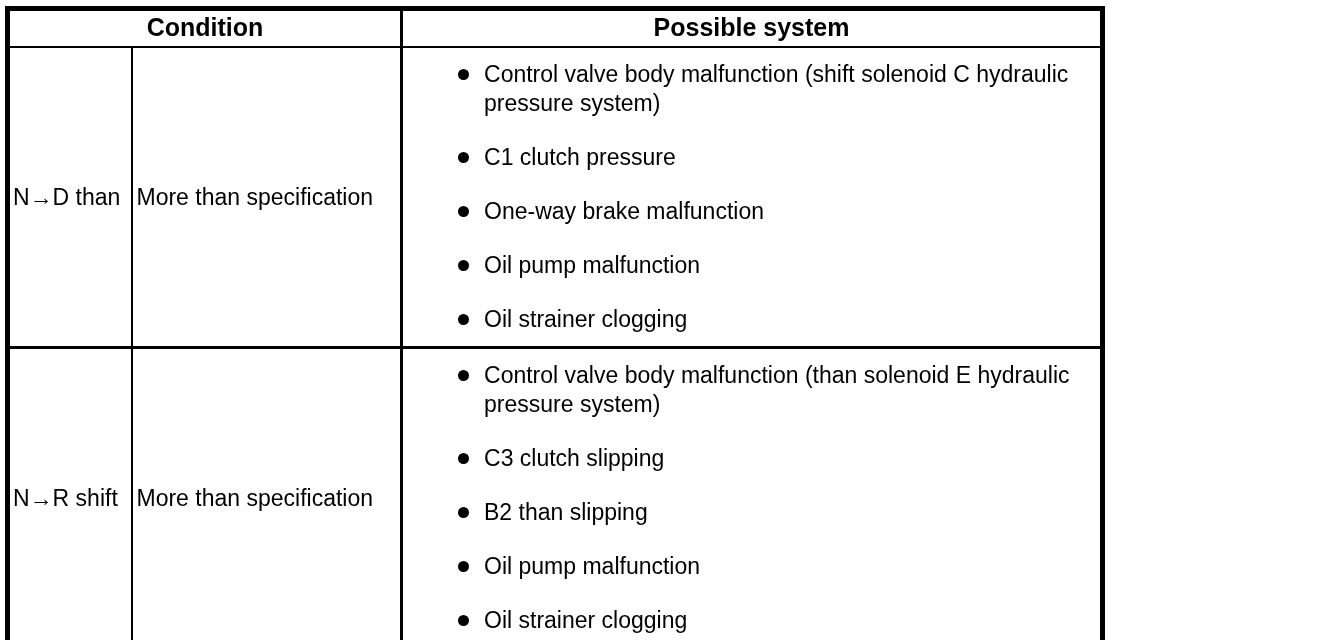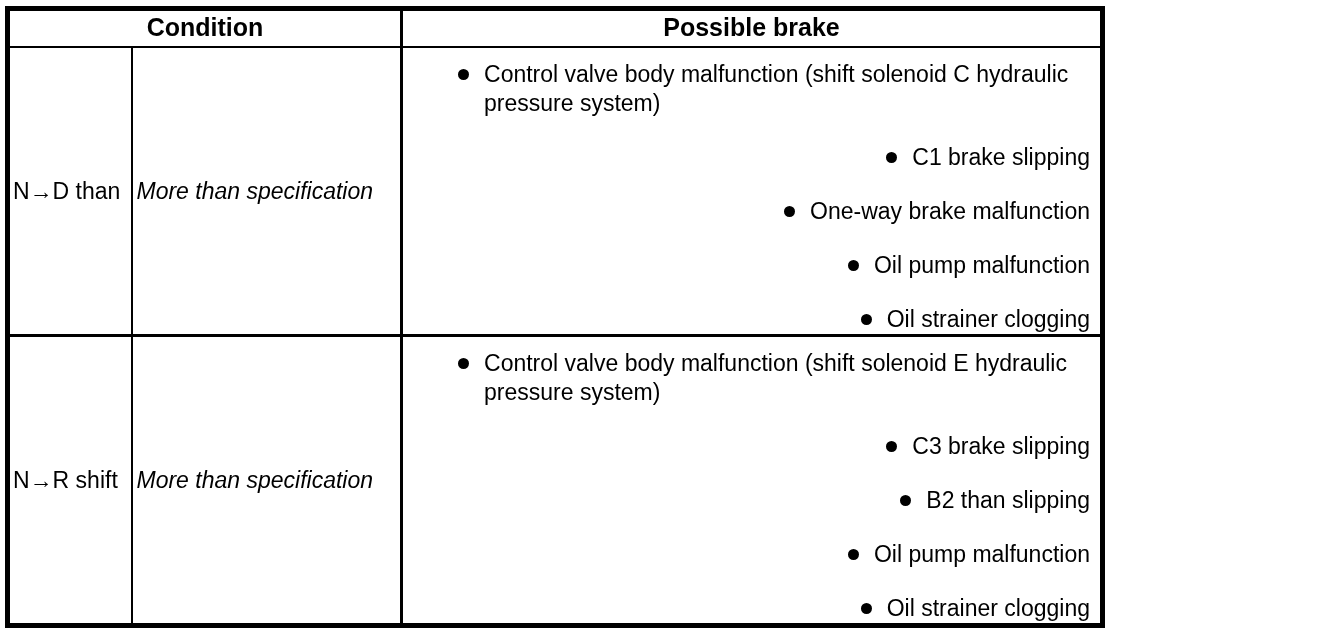--- a/index.html
+++ b/index.html
@@ -61,38 +61,36 @@
     white-space: nowrap;
     overflow: hidden;
   }
   td.spec {
     vertical-align: middle;
     text-align: left;
     padding: 0 2px 0 4px;
     border-right: 3px solid var(--border);
     white-space: nowrap;
     overflow: hidden;
-    font-style: italic;
   }
   td.causes {
     vertical-align: top;
     padding: 12px 10px 0 55px;
   }
   ul.cause-list {
     list-style: none;
     margin: 0;
     padding: 0;
   }
   ul.cause-list li {
     display: flex;
     align-items: flex-start;
     margin: 0 0 25px 0;
-    justify-content: flex-end;
   }
-  ul.cause-list li:last-child { margin-bottom: 0; }
+  ul.cause-list li:last-child { margin-bottom: 12px; }
   .bullet {
     flex: none;
     width: 11px;
     height: 11px;
     border-radius: 50%;
     background: var(--text);
     margin: 9px 0 0 0;
   }
   .cause-text {
     display: block;
@@ -107,38 +105,38 @@
 <div class="page">
   <table class="tbl">
     <colgroup>
       <col class="c1">
       <col class="c2">
       <col class="c3">
     </colgroup>
     <thead>
       <tr>
         <th colspan="2" class="condition-h">Condition</th>
-        <th>Possible brake</th>
+        <th>Possible system</th>
       </tr>
     </thead>
     <tbody>
       <tr class="r1">
         <td class="cond">N→D than</td>
         <td class="spec">More than specification</td>
         <td class="causes">
           <ul class="cause-list">
 
               <li>
                 <span class="bullet"></span>
                 <span class="cause-text">Control valve body malfunction (shift solenoid C hydraulic pressure system)</span>
               </li>
 
               <li>
                 <span class="bullet"></span>
-                <span class="cause-text">C1 brake slipping</span>
+                <span class="cause-text">C1 clutch pressure</span>
               </li>
 
               <li>
                 <span class="bullet"></span>
                 <span class="cause-text">One-way brake malfunction</span>
               </li>
 
               <li>
                 <span class="bullet"></span>
                 <span class="cause-text">Oil pump malfunction</span>
@@ -152,26 +150,26 @@
         </td>
       </tr>
       <tr class="r2">
         <td class="cond">N→R shift</td>
         <td class="spec">More than specification</td>
         <td class="causes">
           <ul class="cause-list">
 
               <li>
                 <span class="bullet"></span>
-                <span class="cause-text">Control valve body malfunction (shift solenoid E hydraulic pressure system)</span>
+                <span class="cause-text">Control valve body malfunction (than solenoid E hydraulic pressure system)</span>
               </li>
 
               <li>
                 <span class="bullet"></span>
-                <span class="cause-text">C3 brake slipping</span>
+                <span class="cause-text">C3 clutch slipping</span>
               </li>
 
               <li>
                 <span class="bullet"></span>
                 <span class="cause-text">B2 than slipping</span>
               </li>
 
               <li>
                 <span class="bullet"></span>
                 <span class="cause-text">Oil pump malfunction</span>

